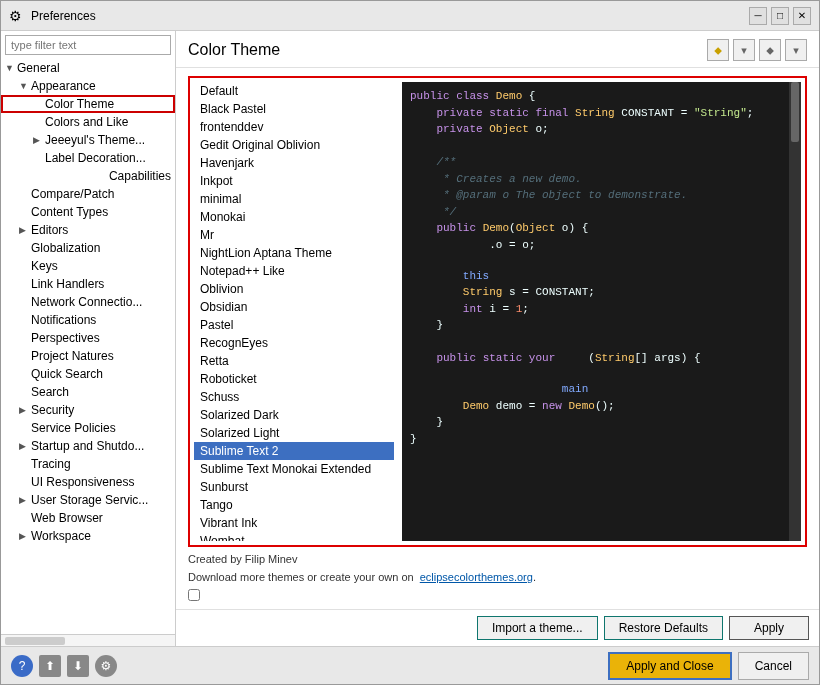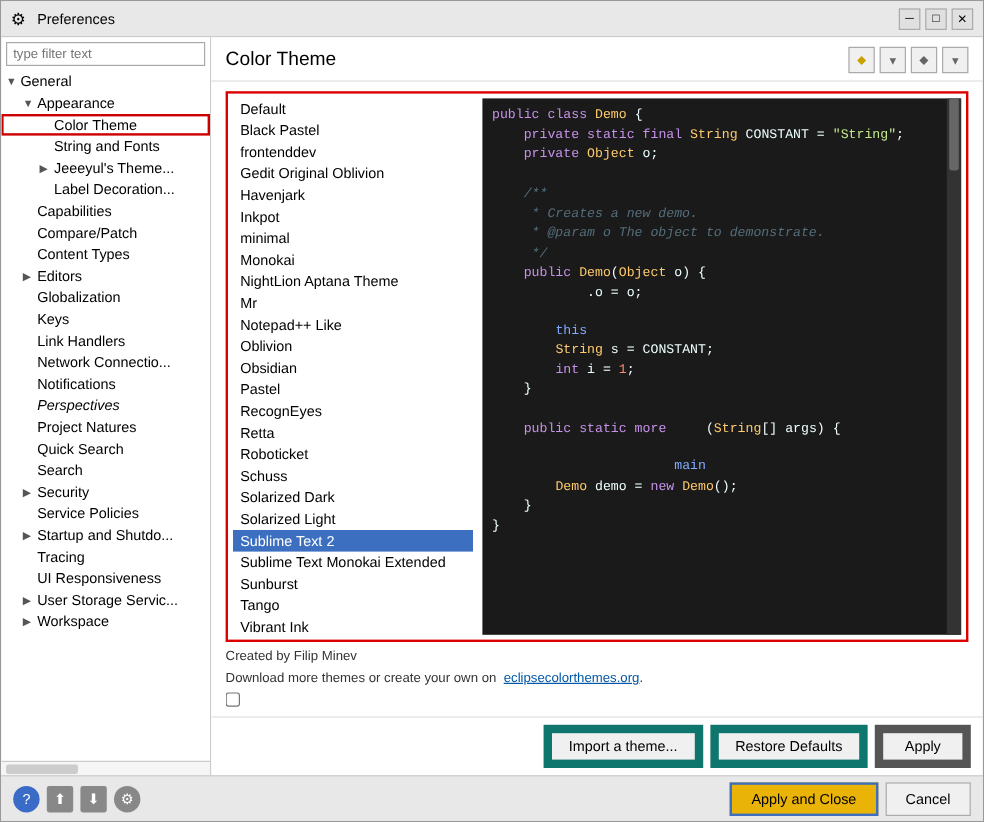--- a/index.html
+++ b/index.html
@@ -250,21 +250,21 @@
     .panel-footer {
       display: flex;
       justify-content: flex-end;
       padding: 6px 10px;
       gap: 6px;
       border-top: 1px solid #e0e0e0;
     }
     .btn {
       padding: 4px 14px;
       font-size: 12px;
-      border: 7px solid #0f766e;
+      border: 1px solid #0f766e;
       background: #f0f0f0;
       cursor: pointer;
       min-width: 80px;
       text-align: center;
     }
     .btn-default { border-color: #555; }
 
     
     .window-footer {
       height: 38px;
@@ -344,31 +344,31 @@
           <div class="tree-item" style="padding-left: 18px;">
             <span class="tree-arrow" style="color: rgb(85, 85, 85);">▼</span>
             <span>Appearance</span>
           </div>
           <div class="tree-item" style="padding-left: 32px; outline: rgb(204, 0, 0) solid 2px; outline-offset: -2px;">
             <span class="tree-arrow" style="color: rgb(85, 85, 85);"></span>
             <span>Color Theme</span>
           </div>
           <div class="tree-item" style="padding-left: 32px;">
             <span class="tree-arrow" style="color: rgb(85, 85, 85);"></span>
-            <span>String and Fonts</span>
+            <span>Colors and Like</span>
           </div>
           <div class="tree-item" style="padding-left: 32px;">
             <span class="tree-arrow" style="color: rgb(85, 85, 85);">▶</span>
             <span>Jeeeyul's Theme...</span>
           </div>
           <div class="tree-item" style="padding-left: 32px;">
             <span class="tree-arrow" style="color: rgb(85, 85, 85);"></span>
             <span>Label Decoration...</span>
           </div>
-          <div class="tree-item" style="padding-left: 18px;">
+          <div class="tree-item" style="padding-left: 18px; justify-content: flex-end;">
             <span class="tree-arrow" style="color: rgb(85, 85, 85);"></span>
             <span>Capabilities</span>
           </div>
           <div class="tree-item" style="padding-left: 18px;">
             <span class="tree-arrow" style="color: rgb(85, 85, 85);"></span>
             <span>Compare/Patch</span>
           </div>
           <div class="tree-item" style="padding-left: 18px;">
             <span class="tree-arrow" style="color: rgb(85, 85, 85);"></span>
             <span>Content Types</span>
@@ -390,21 +390,21 @@
             <span>Link Handlers</span>
           </div>
           <div class="tree-item" style="padding-left: 18px;">
             <span class="tree-arrow" style="color: rgb(85, 85, 85);"></span>
             <span>Network Connectio...</span>
           </div>
           <div class="tree-item" style="padding-left: 18px;">
             <span class="tree-arrow" style="color: rgb(85, 85, 85);"></span>
             <span>Notifications</span>
           </div>
-          <div class="tree-item" style="padding-left: 18px; font-style: italic;">
+          <div class="tree-item" style="padding-left: 18px;">
             <span class="tree-arrow" style="color: rgb(85, 85, 85);"></span>
             <span>Perspectives</span>
           </div>
           <div class="tree-item" style="padding-left: 18px;">
             <span class="tree-arrow" style="color: rgb(85, 85, 85);"></span>
             <span>Project Natures</span>
           </div>
           <div class="tree-item" style="padding-left: 18px;">
             <span class="tree-arrow" style="color: rgb(85, 85, 85);"></span>
             <span>Quick Search</span>
@@ -429,20 +429,24 @@
             <span class="tree-arrow" style="color: rgb(85, 85, 85);"></span>
             <span>Tracing</span>
           </div>
           <div class="tree-item" style="padding-left: 18px;">
             <span class="tree-arrow" style="color: rgb(85, 85, 85);"></span>
             <span>UI Responsiveness</span>
           </div>
           <div class="tree-item" style="padding-left: 18px;">
             <span class="tree-arrow" style="color: rgb(85, 85, 85);">▶</span>
             <span>User Storage Servic...</span>
+          </div>
+          <div class="tree-item" style="padding-left: 18px;">
+            <span class="tree-arrow" style="color: rgb(85, 85, 85);"></span>
+            <span>Web Browser</span>
           </div>
           <div class="tree-item" style="padding-left: 18px;">
             <span class="tree-arrow" style="color: rgb(85, 85, 85);">▶</span>
             <span>Workspace</span>
           </div>
         </div>
       <div class="sidebar-scrollbar-area">
         <div class="sidebar-hscroll"></div>
       </div>
     </div>
@@ -463,22 +467,22 @@
         <div class="color-theme-area">
           <div class="theme-list" id="theme-list">
               <div class="theme-item">Default</div>
               <div class="theme-item">Black Pastel</div>
               <div class="theme-item">frontenddev</div>
               <div class="theme-item">Gedit Original Oblivion</div>
               <div class="theme-item">Havenjark</div>
               <div class="theme-item">Inkpot</div>
               <div class="theme-item">minimal</div>
               <div class="theme-item">Monokai</div>
+              <div class="theme-item">Mr</div>
               <div class="theme-item">NightLion Aptana Theme</div>
-              <div class="theme-item">Mr</div>
               <div class="theme-item">Notepad++ Like</div>
               <div class="theme-item">Oblivion</div>
               <div class="theme-item">Obsidian</div>
               <div class="theme-item">Pastel</div>
               <div class="theme-item">RecognEyes</div>
               <div class="theme-item">Retta</div>
               <div class="theme-item">Roboticket</div>
               <div class="theme-item">Schuss</div>
               <div class="theme-item">Solarized Dark</div>
               <div class="theme-item">Solarized Light</div>
@@ -498,21 +502,21 @@
             <div class="code-line">&nbsp;&nbsp;&nbsp;&nbsp;<span class="cmt">/**</span></div>
             <div class="code-line">&nbsp;&nbsp;&nbsp;&nbsp;<span class="cmt">&nbsp;* Creates a new demo.</span></div>
             <div class="code-line">&nbsp;&nbsp;&nbsp;&nbsp;<span class="cmt">&nbsp;* @param o The object to demonstrate.</span></div>
             <div class="code-line">&nbsp;&nbsp;&nbsp;&nbsp;<span class="cmt">&nbsp;*/</span></div>
             <div class="code-line">&nbsp;&nbsp;&nbsp;&nbsp;<span class="kw">public</span>&nbsp;<span class="cls">Demo</span><span class="plain">(</span><span class="cls">Object</span>&nbsp;<span class="plain">o)</span>&nbsp;<span class="plain">{</span></div>
             <div class="code-line">&nbsp;&nbsp;&nbsp;&nbsp;&nbsp;&nbsp;&nbsp;&nbsp;<span class="kw2">this</span><span class="plain">.o</span>&nbsp;<span class="plain">=</span>&nbsp;<span class="plain">o;</span></div>
             <div class="code-line">&nbsp;&nbsp;&nbsp;&nbsp;&nbsp;&nbsp;&nbsp;&nbsp;<span class="cls">String</span>&nbsp;<span class="plain">s</span>&nbsp;<span class="plain">=</span>&nbsp;<span class="plain">CONSTANT;</span></div>
             <div class="code-line">&nbsp;&nbsp;&nbsp;&nbsp;&nbsp;&nbsp;&nbsp;&nbsp;<span class="kw">int</span>&nbsp;<span class="plain">i</span>&nbsp;<span class="plain">=</span>&nbsp;<span class="num">1</span><span class="plain">;</span></div>
             <div class="code-line">&nbsp;&nbsp;&nbsp;&nbsp;<span class="plain">}</span></div>
             <div class="code-line">&nbsp;</div>
-            <div class="code-line">&nbsp;&nbsp;&nbsp;&nbsp;<span class="kw">public</span>&nbsp;<span class="kw">static</span>&nbsp;<span class="kw">more</span>&nbsp;<span class="kw2">main</span><span class="plain">(</span><span class="cls">String</span><span class="plain">[]</span>&nbsp;<span class="plain">args)</span>&nbsp;<span class="plain">{</span></div>
+            <div class="code-line">&nbsp;&nbsp;&nbsp;&nbsp;<span class="kw">public</span>&nbsp;<span class="kw">static</span>&nbsp;<span class="kw">your</span>&nbsp;<span class="kw2">main</span><span class="plain">(</span><span class="cls">String</span><span class="plain">[]</span>&nbsp;<span class="plain">args)</span>&nbsp;<span class="plain">{</span></div>
             <div class="code-line">&nbsp;&nbsp;&nbsp;&nbsp;&nbsp;&nbsp;&nbsp;&nbsp;<span class="cls">Demo</span>&nbsp;<span class="plain">demo</span>&nbsp;<span class="plain">=</span>&nbsp;<span class="kw">new</span>&nbsp;<span class="cls">Demo</span><span class="plain">();</span></div>
             <div class="code-line">&nbsp;&nbsp;&nbsp;&nbsp;<span class="plain">}</span></div>
             <div class="code-line">
                 <span class="plain">}</span>
               </div>
             <div class="scroll-right">
               <div class="scroll-thumb"></div>
             </div>
           </div>
         </div>

